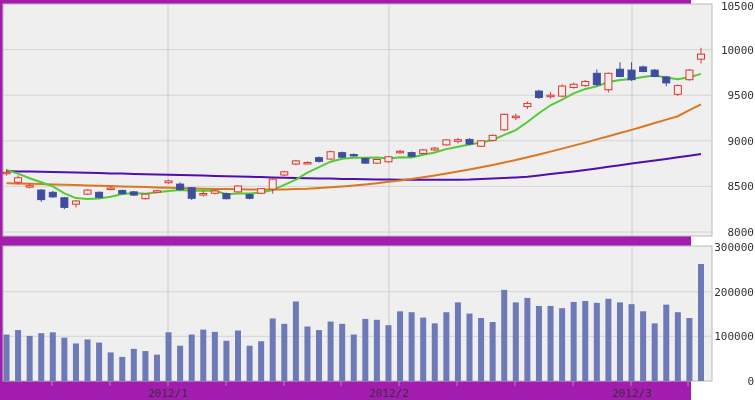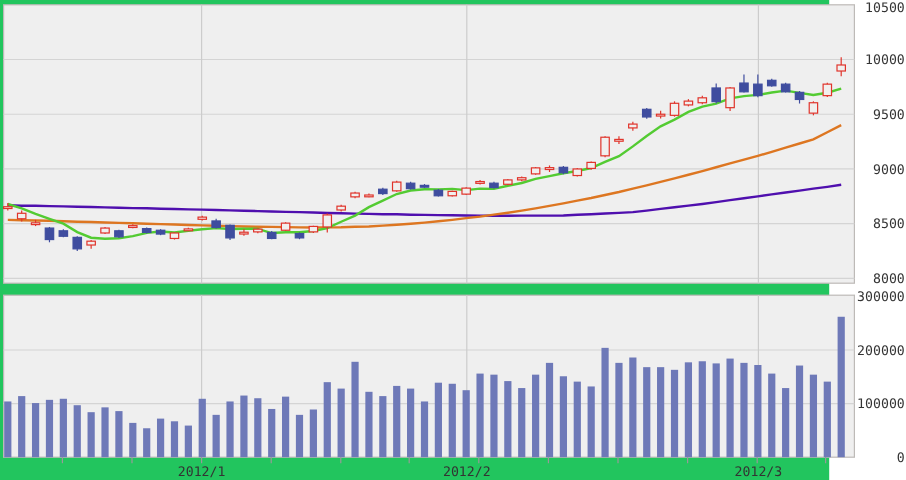--- a/index.html
+++ b/index.html
@@ -1,16 +1,16 @@
 <!DOCTYPE html>
 <html><head>
 <meta charset="utf-8">
 <style>
   html,body{margin:0;padding:0;background:#ffffff;}
-  #stage{position:relative;width:691px;height:400px;background:#22c55e;font-family:"DejaVu Sans Mono","Liberation Mono",monospace;}
+  #stage{position:relative;width:691px;height:400px;background:#a21caf;font-family:"DejaVu Sans Mono","Liberation Mono",monospace;}
   svg text{font-family:"DejaVu Sans Mono","Liberation Mono",monospace;font-size:11px;fill:#333333;}
 </style>
 </head>
 <body>
 
 <div id="stage">
   <svg id="chart-svg" width="755" height="400" viewBox="0 0 755 400">
       <rect x="3" y="4" width="709" height="232" fill="#efefef" stroke="#bdbab7" stroke-width="1"></rect>
       <rect x="3" y="246" width="709" height="135" fill="#efefef" stroke="#bdbab7" stroke-width="1"></rect>
       <text x="754" y="10" text-anchor="end">10500</text>

